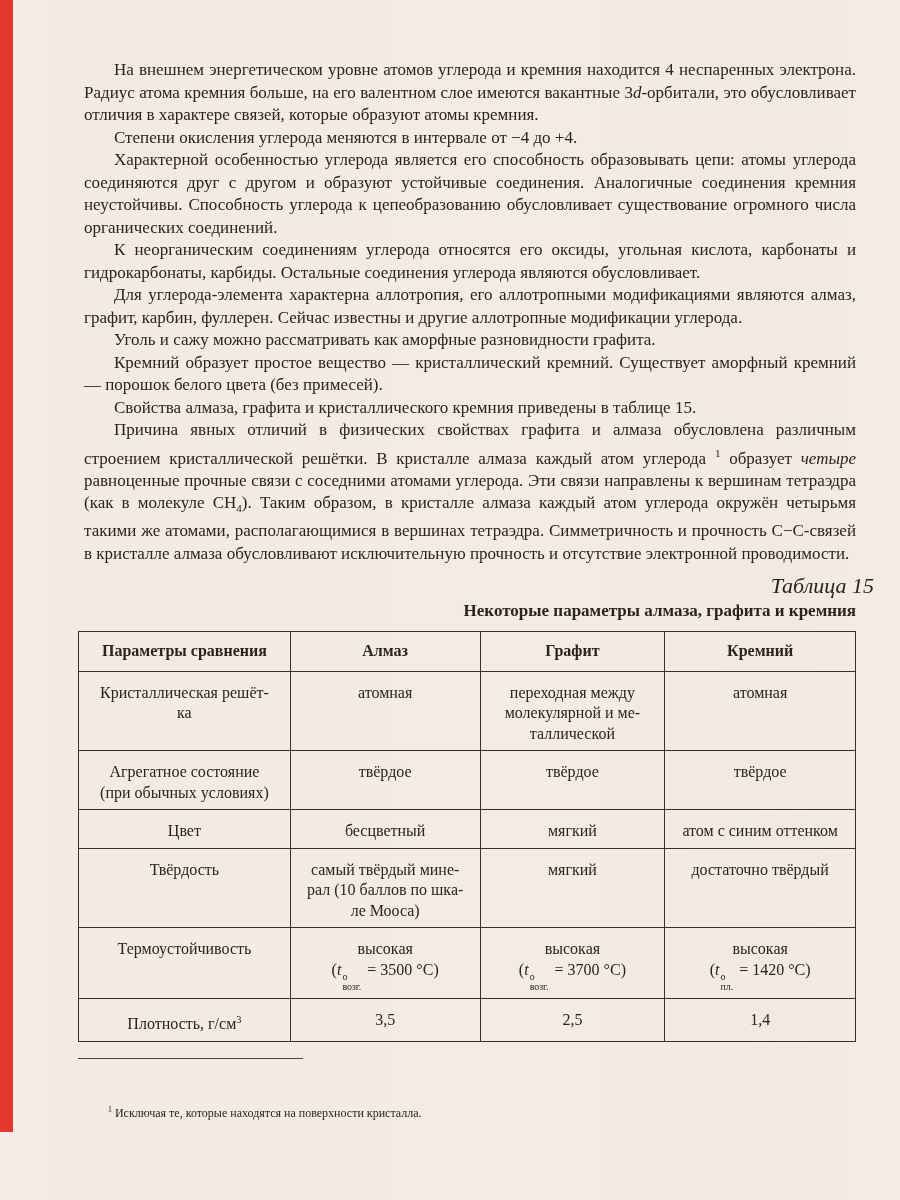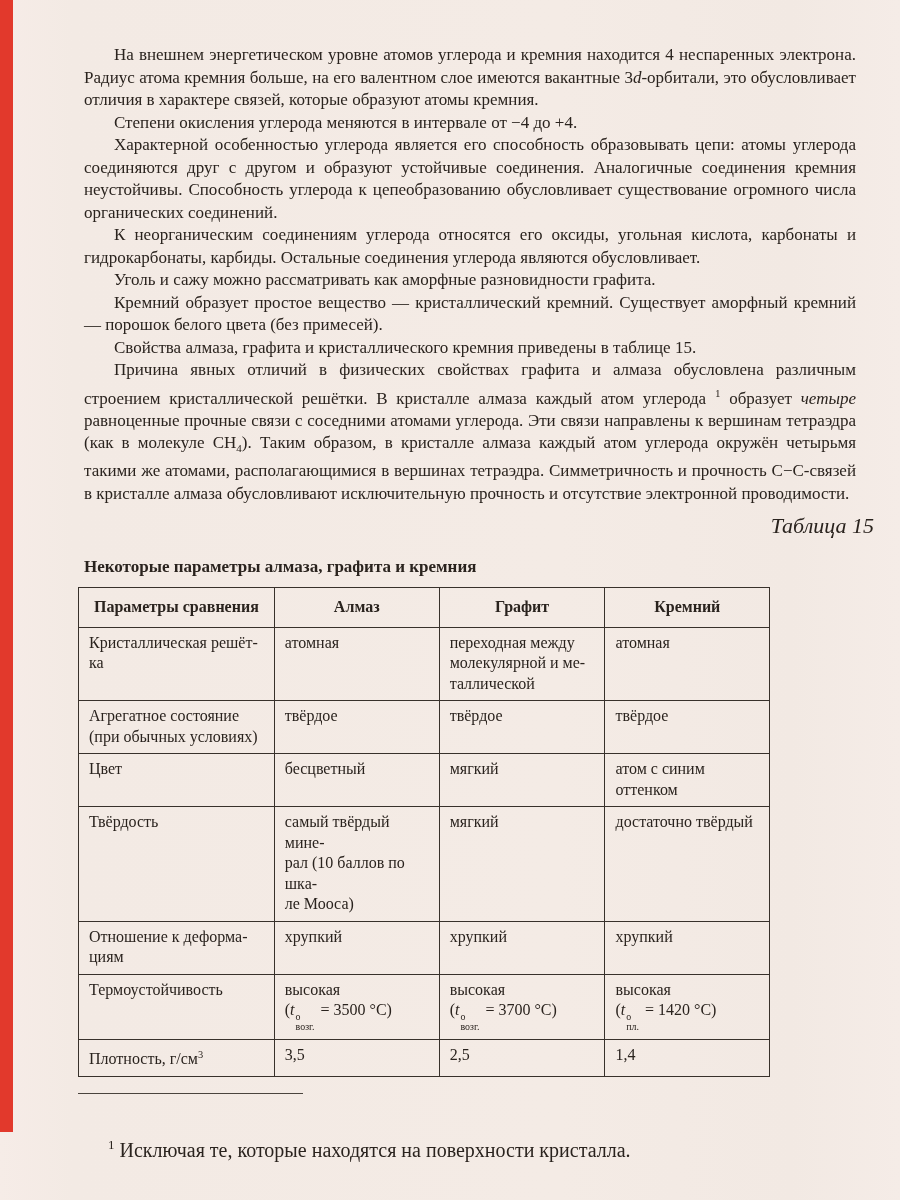--- a/index.html
+++ b/index.html
@@ -3,66 +3,67 @@
 <meta charset="utf-8">
 <style>
   html,body{margin:0;padding:0;}
   body{
     width:900px;height:1200px;overflow:hidden;position:relative;
     background:linear-gradient(90deg,#f6ece7 0%,#f3eae4 8%,#f4ebe5 62%,#f2e9e3 88%,#f5ece7 100%);
     font-family:"Liberation Serif","DejaVu Serif",serif;
     color:#2a231e;
   }
   .red-strip{position:absolute;left:0;top:0;width:13px;height:1132px;background:#e2392c;}
-  .content{position:absolute;left:84px;top:44px;width:772px;}
+  .content{position:absolute;left:84px;top:59px;width:772px;}
   .text-block p{
     margin:0;font-size:17px;line-height:22.5px;text-align:justify;text-indent:30px;
   }
   .text-block b{font-weight:normal;}
   .text-block i{font-style:italic;}
   sup{font-size:0.65em;}
   sub{font-size:0.65em;}
   .table-label{
     margin-top:8px;margin-right:-18px;text-align:right;font-style:italic;font-size:22px;
   }
   .table-title{
-    margin-top:18px;text-align:left;font-weight:bold;font-size:17px;
+    margin-top:2px;text-align:right;font-weight:bold;font-size:17px;
   }
   table.cmp{
-    margin-top:10px;margin-left:-6px;width:692px;border-collapse:collapse;
+    margin-top:10px;margin-left:-6px;width:778px;border-collapse:collapse;
     font-size:16px;line-height:20.5px;
   }
   table.cmp th,table.cmp td{
-    border:1.6px solid #38312b;vertical-align:top;text-align:left;
-    padding:5px 10px 6px 10px;font-weight:normal;
+    border:1.6px solid #38312b;vertical-align:top;text-align:center;
+    padding:11px 10px 6px 10px;font-weight:normal;
   }
   table.cmp th{
     font-weight:bold;text-align:center;padding:9px 4px;
   }
   .stk{
     display:inline-flex;flex-direction:column;align-items:flex-start;
     font-size:0.62em;line-height:1.05;vertical-align:-0.5em;margin:0 2px 0 1px;
   }
   .footnote-rule{
     width:225px;border-top:1.6px solid #4a443d;margin:16px 0 8px -6px;height:0;
   }
-  .footnote{font-size:20px;line-height:19px;padding-left:24px;margin-top:41px;}
+  .footnote{font-size:12px;line-height:19px;padding-left:24px;margin-top:41px;}
 </style>
 </head>
 <body>
 
 <div class="red-strip"></div>
 
 <div class="content">
 
   <div class="text-block">
     <p>На внешнем энергетическом уровне атомов углерода и кремния находится 4 неспаренных электрона. Радиус атома кремния больше, на его валентном слое имеются вакантные 3<i>d</i>-орбитали, это обусловливает отличия в характере связей, которые образуют атомы кремния.</p>
     <p>Степени окисления углерода меняются в интервале от −4 до +4.</p>
     <p>Характерной особенностью углерода является его способность образовывать цепи: атомы углерода соединяются друг с другом и образуют устойчивые соединения. Аналогичные соединения кремния неустойчивы. Способность углерода к цепеобразованию обусловливает существование огромного числа <b>органических соединений</b>.</p>
     <p><b>К неорганическим соединениям углерода</b> относятся его оксиды, угольная кислота, карбонаты и гидрокарбонаты, карбиды. Остальные соединения углерода являются <b>обусловливает</b>.</p>
+    <p>Для углерода-элемента характерна аллотропия, его аллотропными модификациями являются алмаз, графит, карбин, фуллерен. Сейчас известны и другие аллотропные модификации углерода.</p>
     <p>Уголь и сажу можно рассматривать как аморфные разновидности графита.</p>
     <p>Кремний образует простое вещество — кристаллический кремний. Существует аморфный кремний — порошок белого цвета (без примесей).</p>
     <p>Свойства алмаза, графита и кристаллического кремния приведены в таблице 15.</p>
     <p>Причина явных отличий в физических свойствах графита и алмаза обусловлена различным <b>строением кристаллической решётки</b>. В кристалле алмаза каждый атом углерода <sup>1</sup> образует <i>четыре</i> равноценные прочные связи с соседними атомами углерода. Эти связи направлены к вершинам тетраэдра (как в молекуле CH<sub>4</sub>). Таким образом, в кристалле алмаза каждый атом углерода окружён четырьмя такими же атомами, располагающимися в вершинах тетраэдра. Симметричность и прочность С−С-связей в кристалле алмаза обусловливают исключительную прочность и отсутствие электронной проводимости.</p>
   </div>
 
   <div class="table-label">Таблица 15</div>
   <div class="table-title">Некоторые параметры алмаза, графита и кремния</div>
 
   <table class="cmp">
@@ -99,26 +100,20 @@
         <td>мягкий</td>
         <td>атом с синим оттенком</td>
       </tr>
       <tr>
         <td>Твёрдость</td>
         <td>самый твёрдый мине-<br>рал (10 баллов по шка-<br>ле Мооса)</td>
         <td>мягкий</td>
         <td>достаточно твёрдый</td>
       </tr>
       <tr>
-        <td>Отношение к деформа-<br>циям</td>
-        <td>хрупкий</td>
-        <td>хрупкий</td>
-        <td>хрупкий</td>
-      </tr>
-      <tr>
         <td>Термоустойчивость</td>
         <td>высокая<br>(<i>t</i><span class="stk">
               <span>о</span>
               <span>возг.</span>
             </span> = 3500 °C)</td>
         <td>высокая<br>(<i>t</i><span class="stk">
               <span>о</span>
               <span>возг.</span>
             </span> = 3700 °C)</td>
         <td>высокая<br>(<i>t</i><span class="stk">

